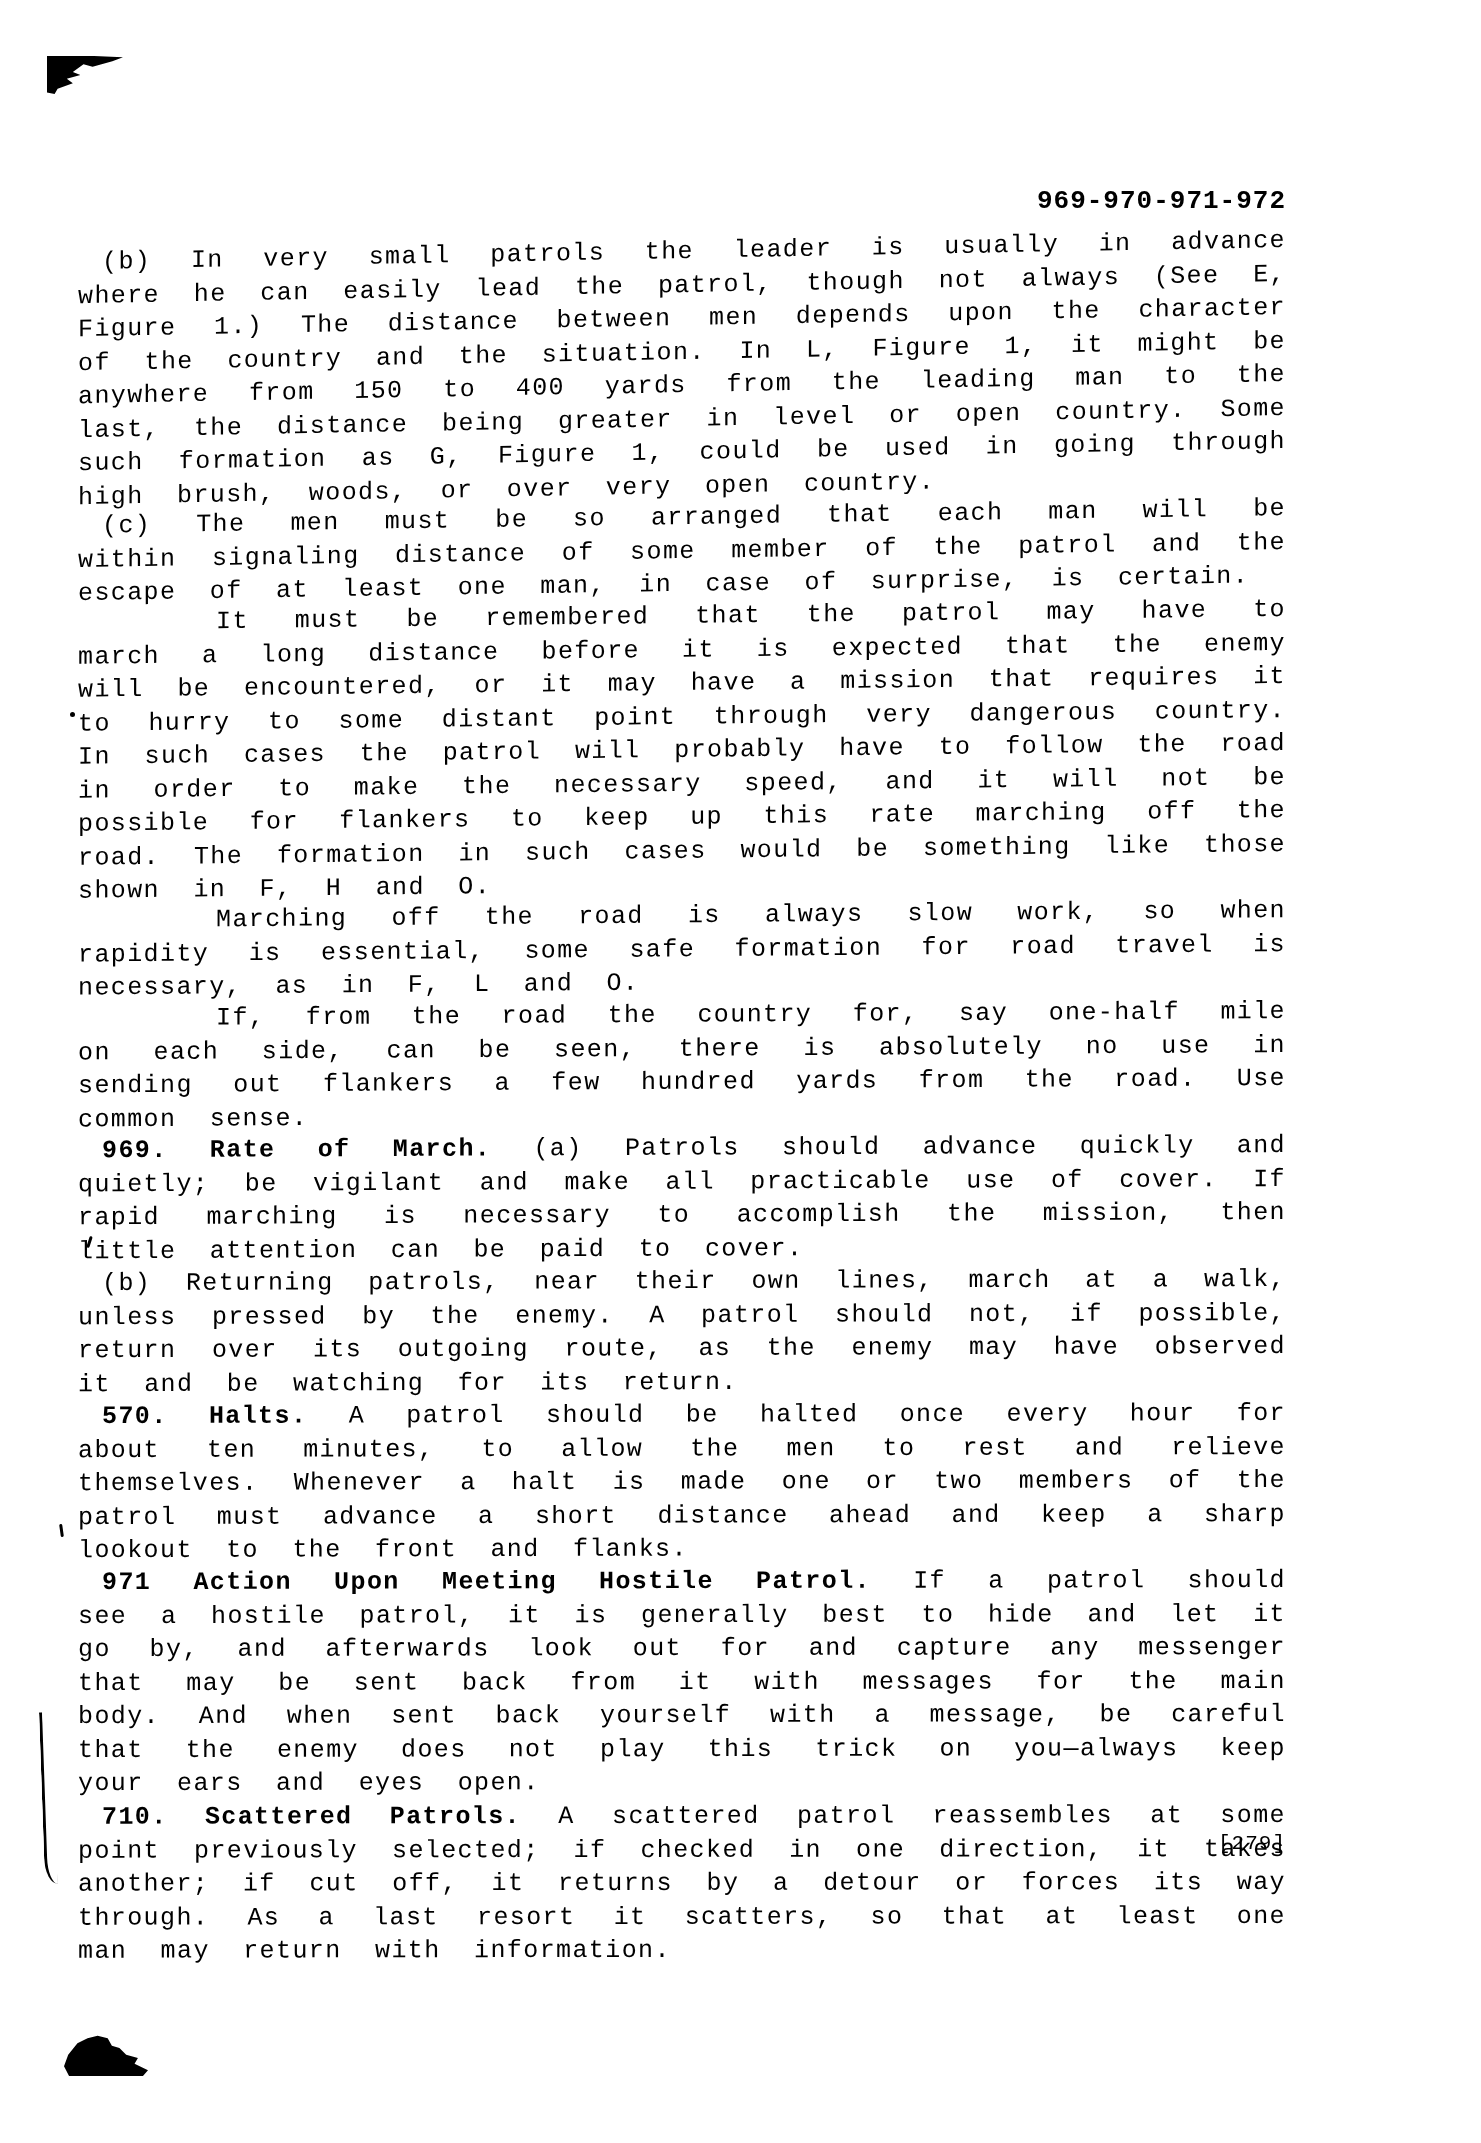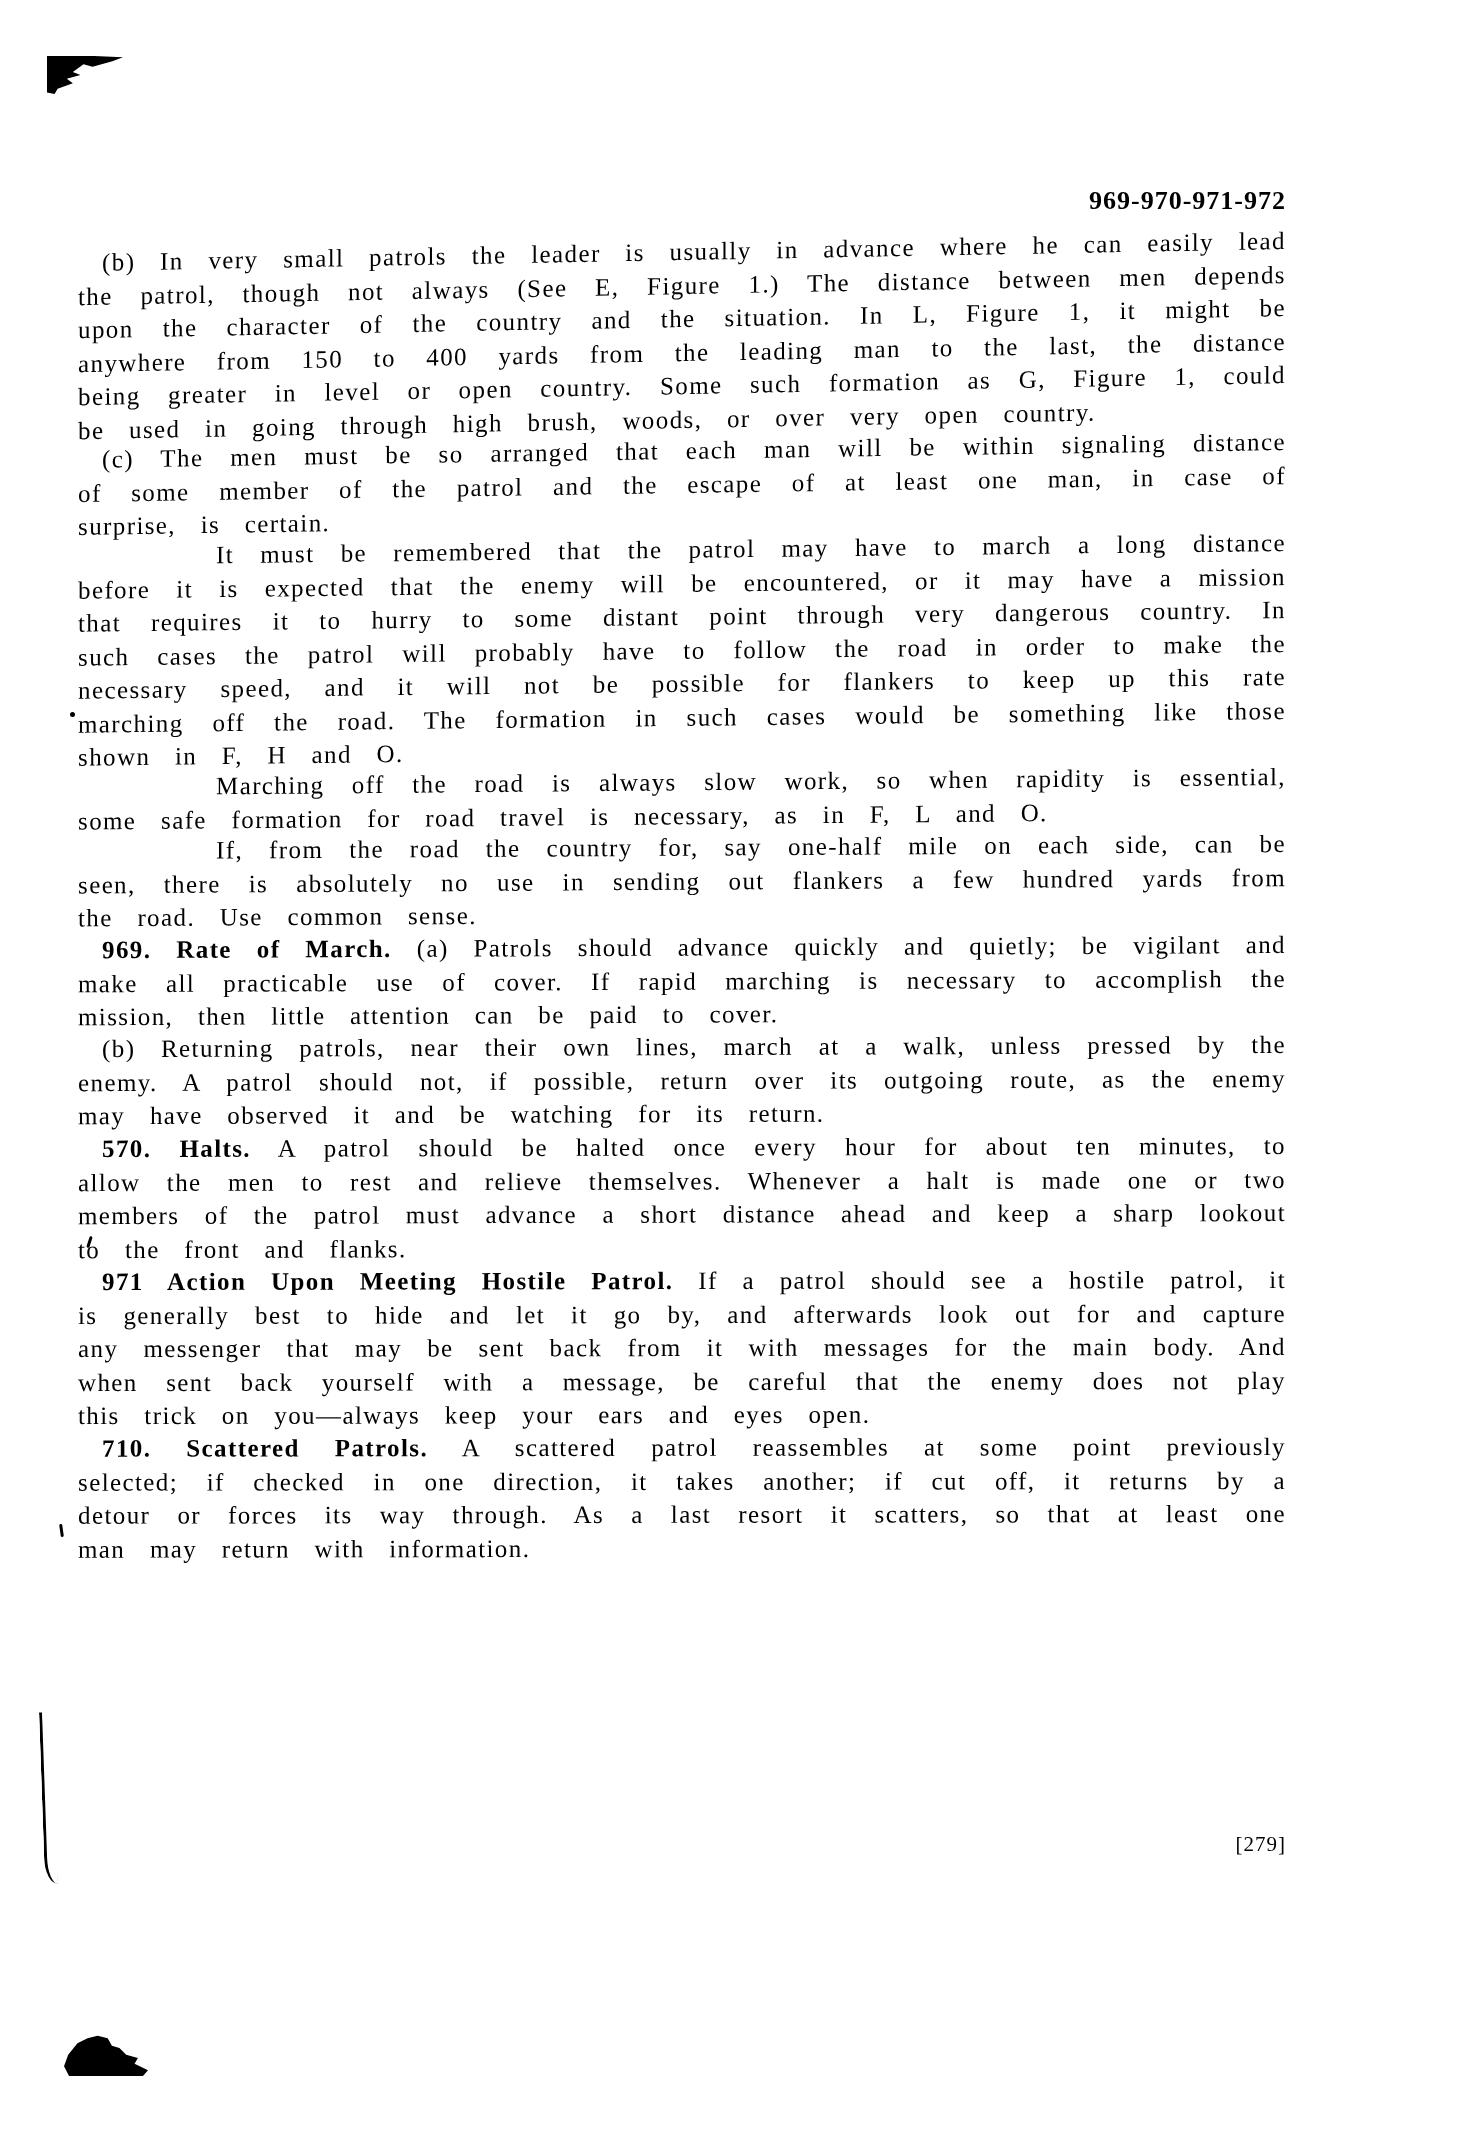--- a/index.html
+++ b/index.html
@@ -2,21 +2,21 @@
 <html><head>
 <meta charset="utf-8">
 <style>
   html, body { margin:0; padding:0; background:#ffffff; }
   .page {
     position:relative;
     width:1481px;
     height:2143px;
     background:#ffffff;
     overflow:hidden;
-    font-family:Liberation Serif, serif;
+    font-family:Liberation Mono, monospace;
     color:#000;
   }
   .folio {
     position:absolute;
     top:186px;
     left:78px;
     width:1208px;
     text-align:right;
     font-size:26px;
     font-weight:bold;

